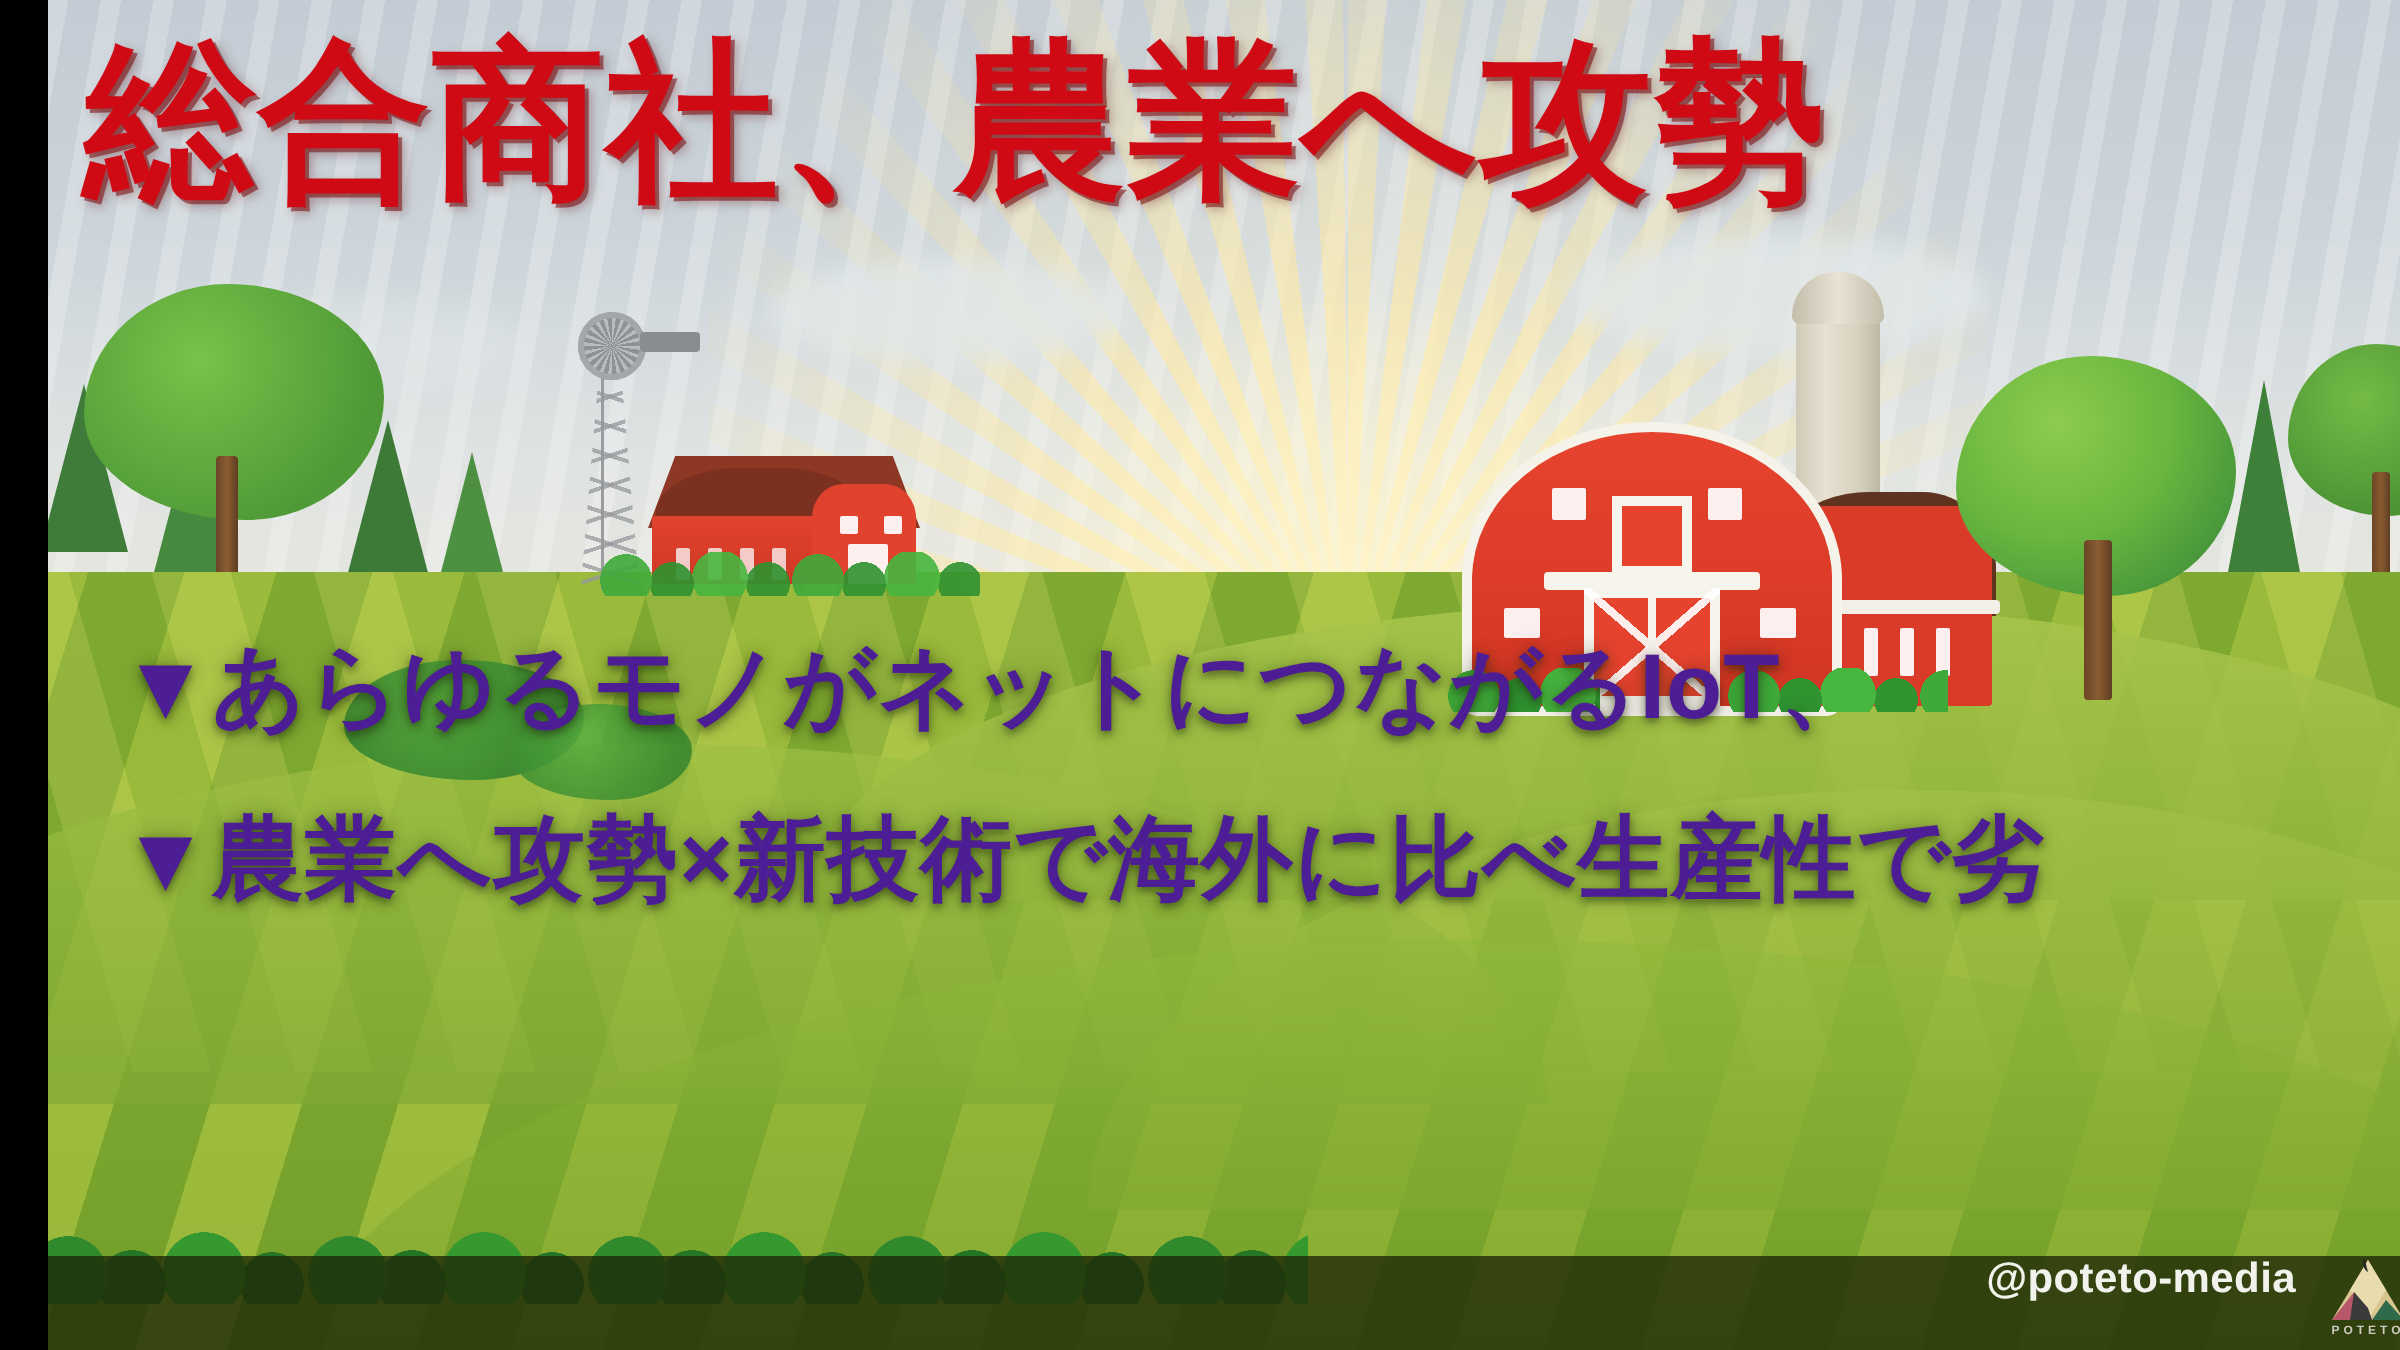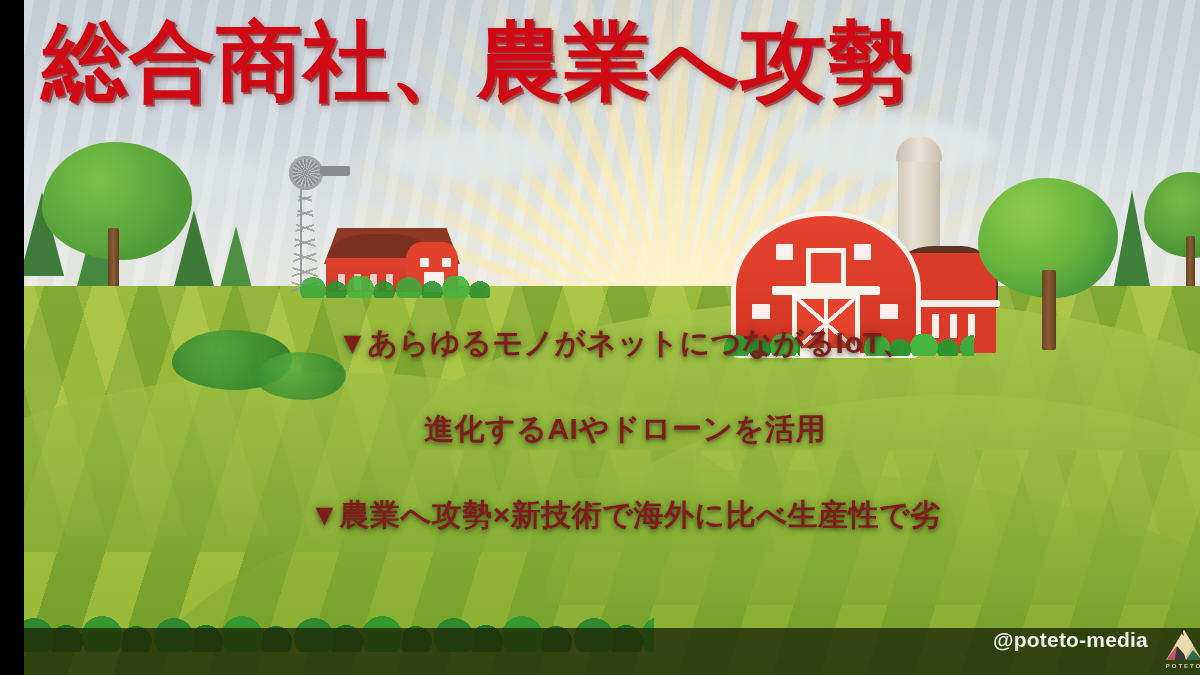--- a/index.html
+++ b/index.html
@@ -268,30 +268,29 @@
     white-space: nowrap;
     line-height: 1.1;
   }
 
   .body-text {
     position: absolute;
     left: 36px; top: 300px;
     width: 1130px;
   }
   .bline {
-    color: #7f1d1d;
+    color: #4c1d95;
     font-weight: 700;
-    font-size: 30px;
+    font-size: 46px;
     line-height: 86px;
     letter-spacing: 0.5px;
     text-shadow:
       0 2px 4px rgba(30,40,10,.55),
       0 0 10px rgba(20,30,5,.30);
     white-space: nowrap;
-    text-align: center;
   }
 
   
   .footer {
     position: absolute;
     left: 0; top: 628px; width: 1200px; height: 47px;
     background: rgba(30,38,6,0.78);
   }
   .footer-inner {
     position: absolute;
@@ -406,21 +405,20 @@
   <div class="bushrow" style="left:700px;top:334px;width:76px;"></div>
   <div class="bushrow" style="left:840px;top:334px;width:110px;"></div>
 
   <div class="blob" style="left:954px;top:178px;width:140px;height:120px;background:radial-gradient(circle at 36% 28%, #8ccc4e 0%, #6ab63f 46%, #43923a 84%);"></div>
   <div class="tree-trunk" style="left:1018px;top:270px;width:14px;height:80px;"></div>
 
   <div class="title">総合商社、農業へ攻勢</div>
 
   <div class="body-text">
     <div class="bline">▼あらゆるモノがネットにつながるIoT、</div>
-    <div class="bline">進化するAIやドローンを活用</div>
     <div class="bline">▼農業へ攻勢×新技術で海外に比べ生産性で劣</div>
   </div>
 
   <div class="bushrow" style="left:-10px;top:612px;width:640px;height:40px;background-size:140px 40px;background-image:radial-gradient(circle 20px at 20px 26px,#2f8a2e 0 99%,transparent 100%),radial-gradient(circle 17px at 52px 30px,#247524 0 99%,transparent 100%),radial-gradient(circle 21px at 88px 25px,#36992f 0 99%,transparent 100%),radial-gradient(circle 16px at 122px 30px,#247524 0 99%,transparent 100%);"></div>
 
   <div class="footer">
     <div class="footer-inner">
       <div class="handle">@poteto-media</div>
       <div class="logo">
         <svg width="44" height="34" viewBox="0 0 44 34">

